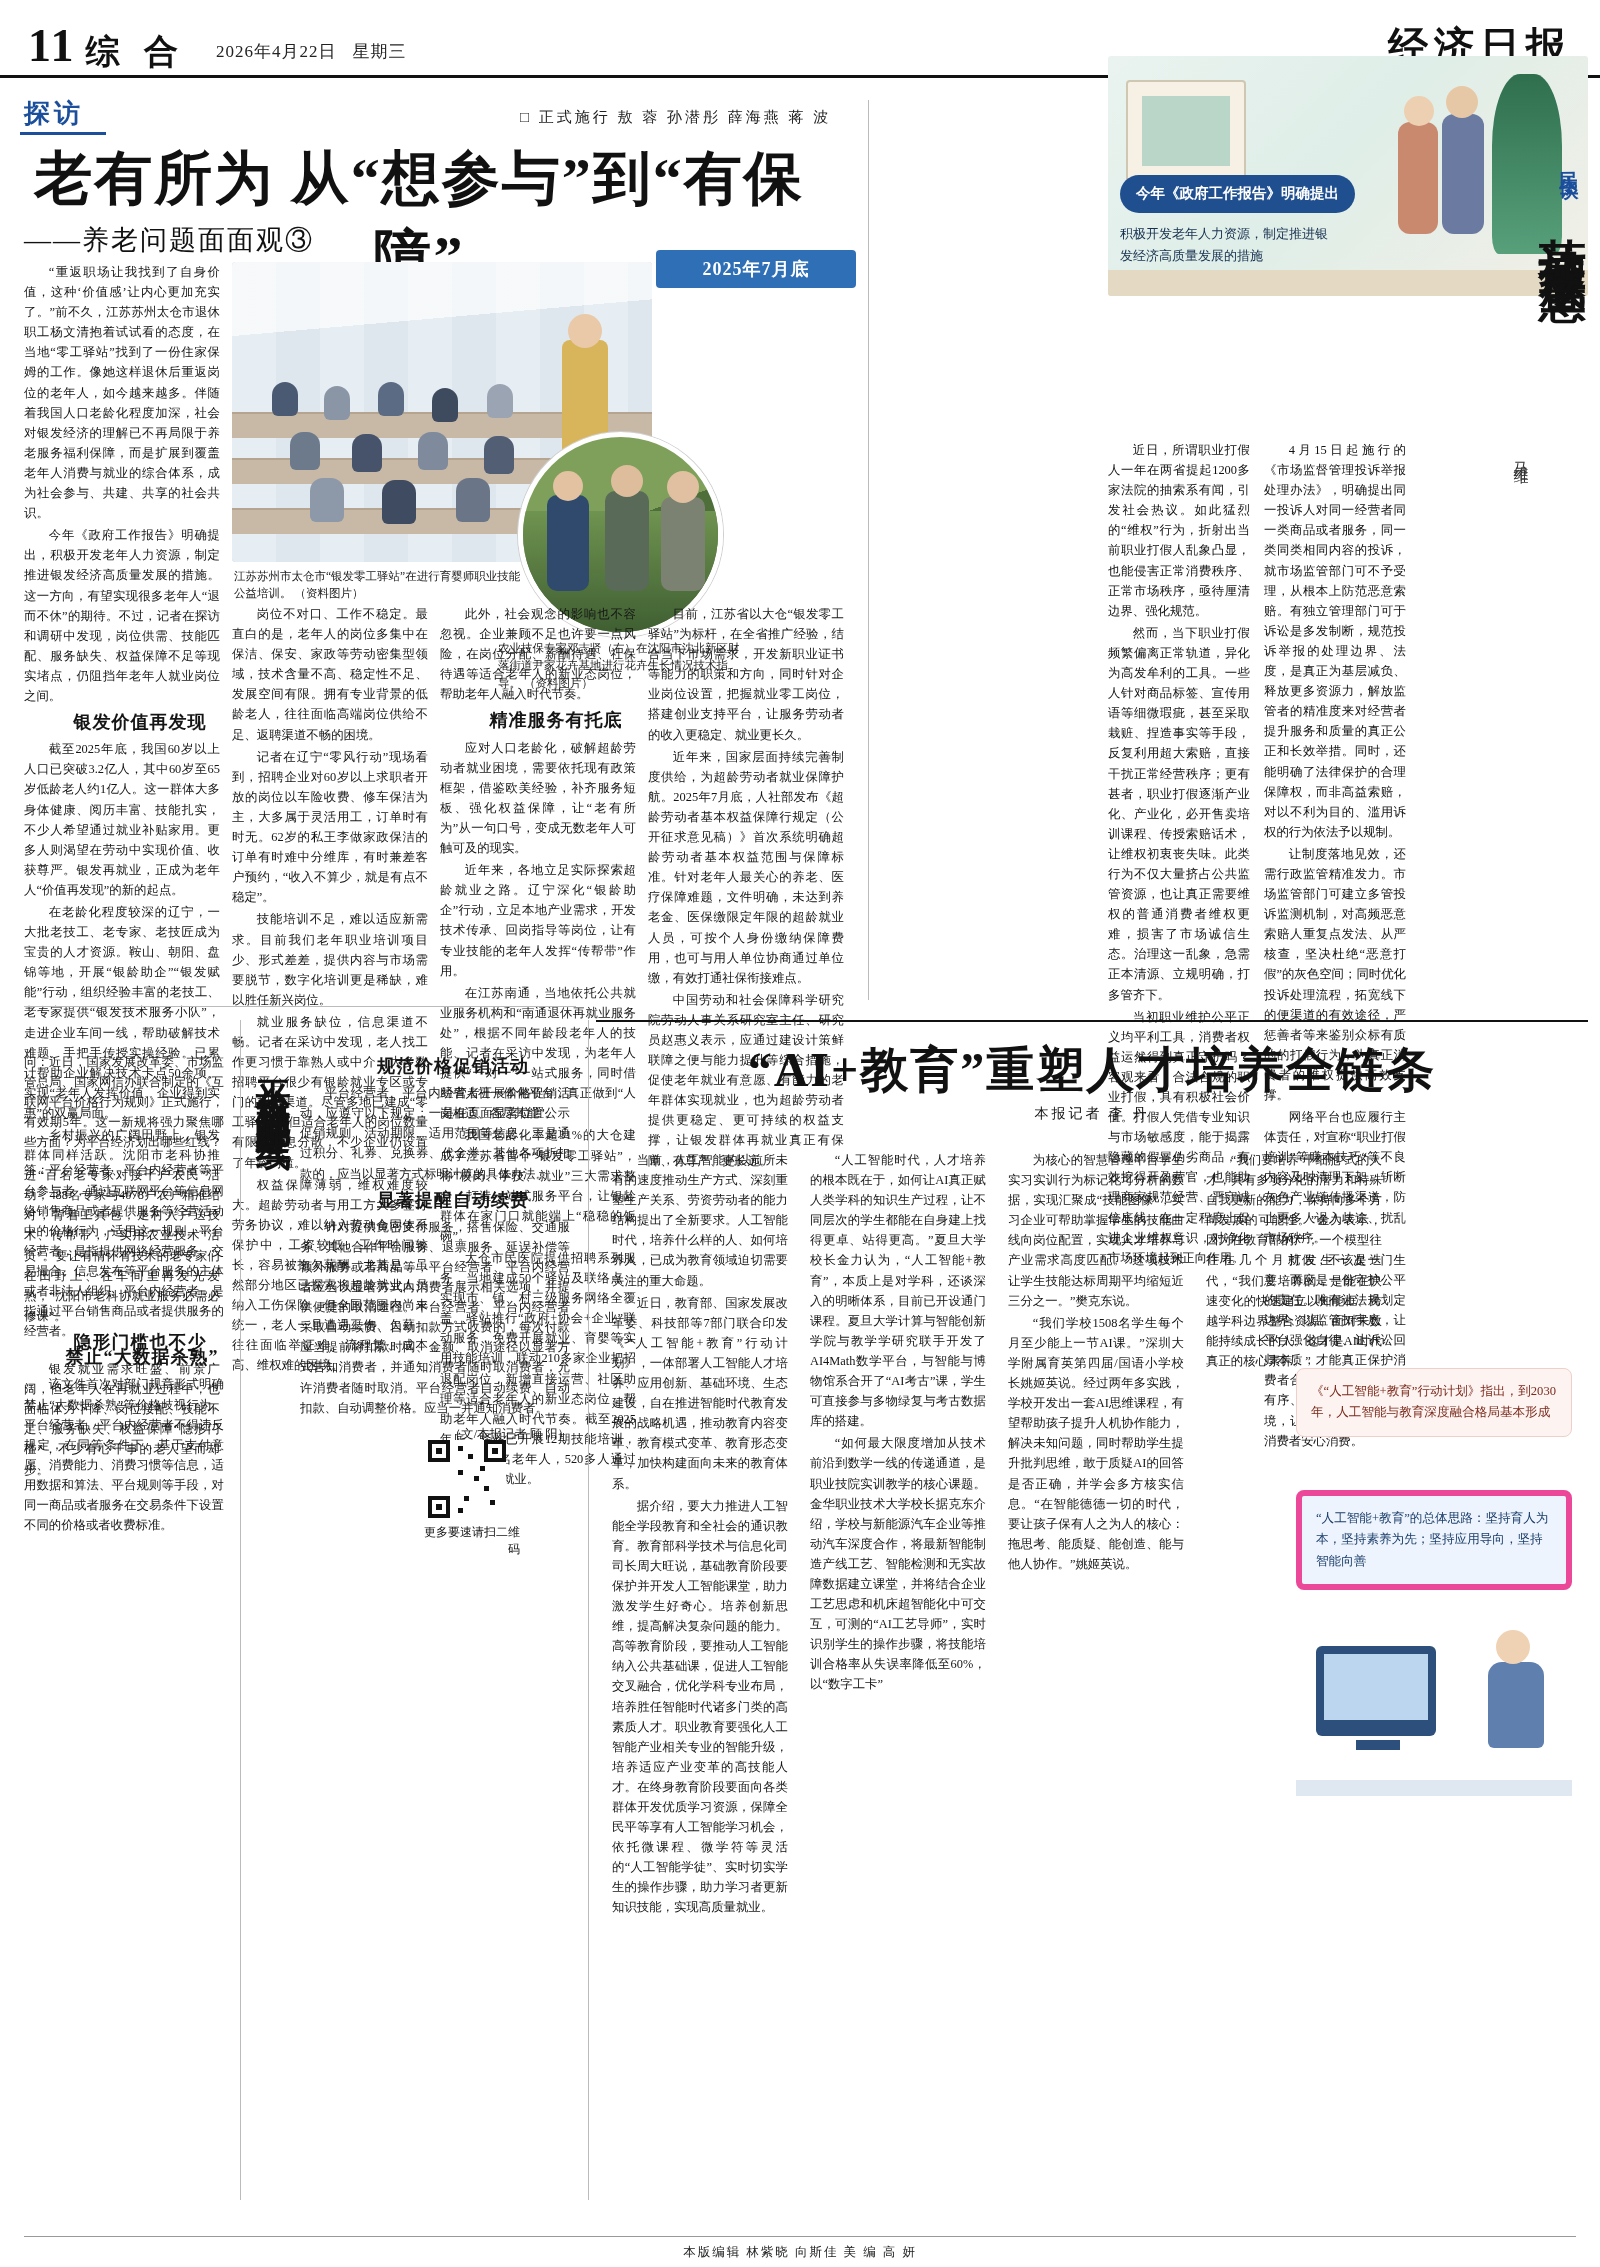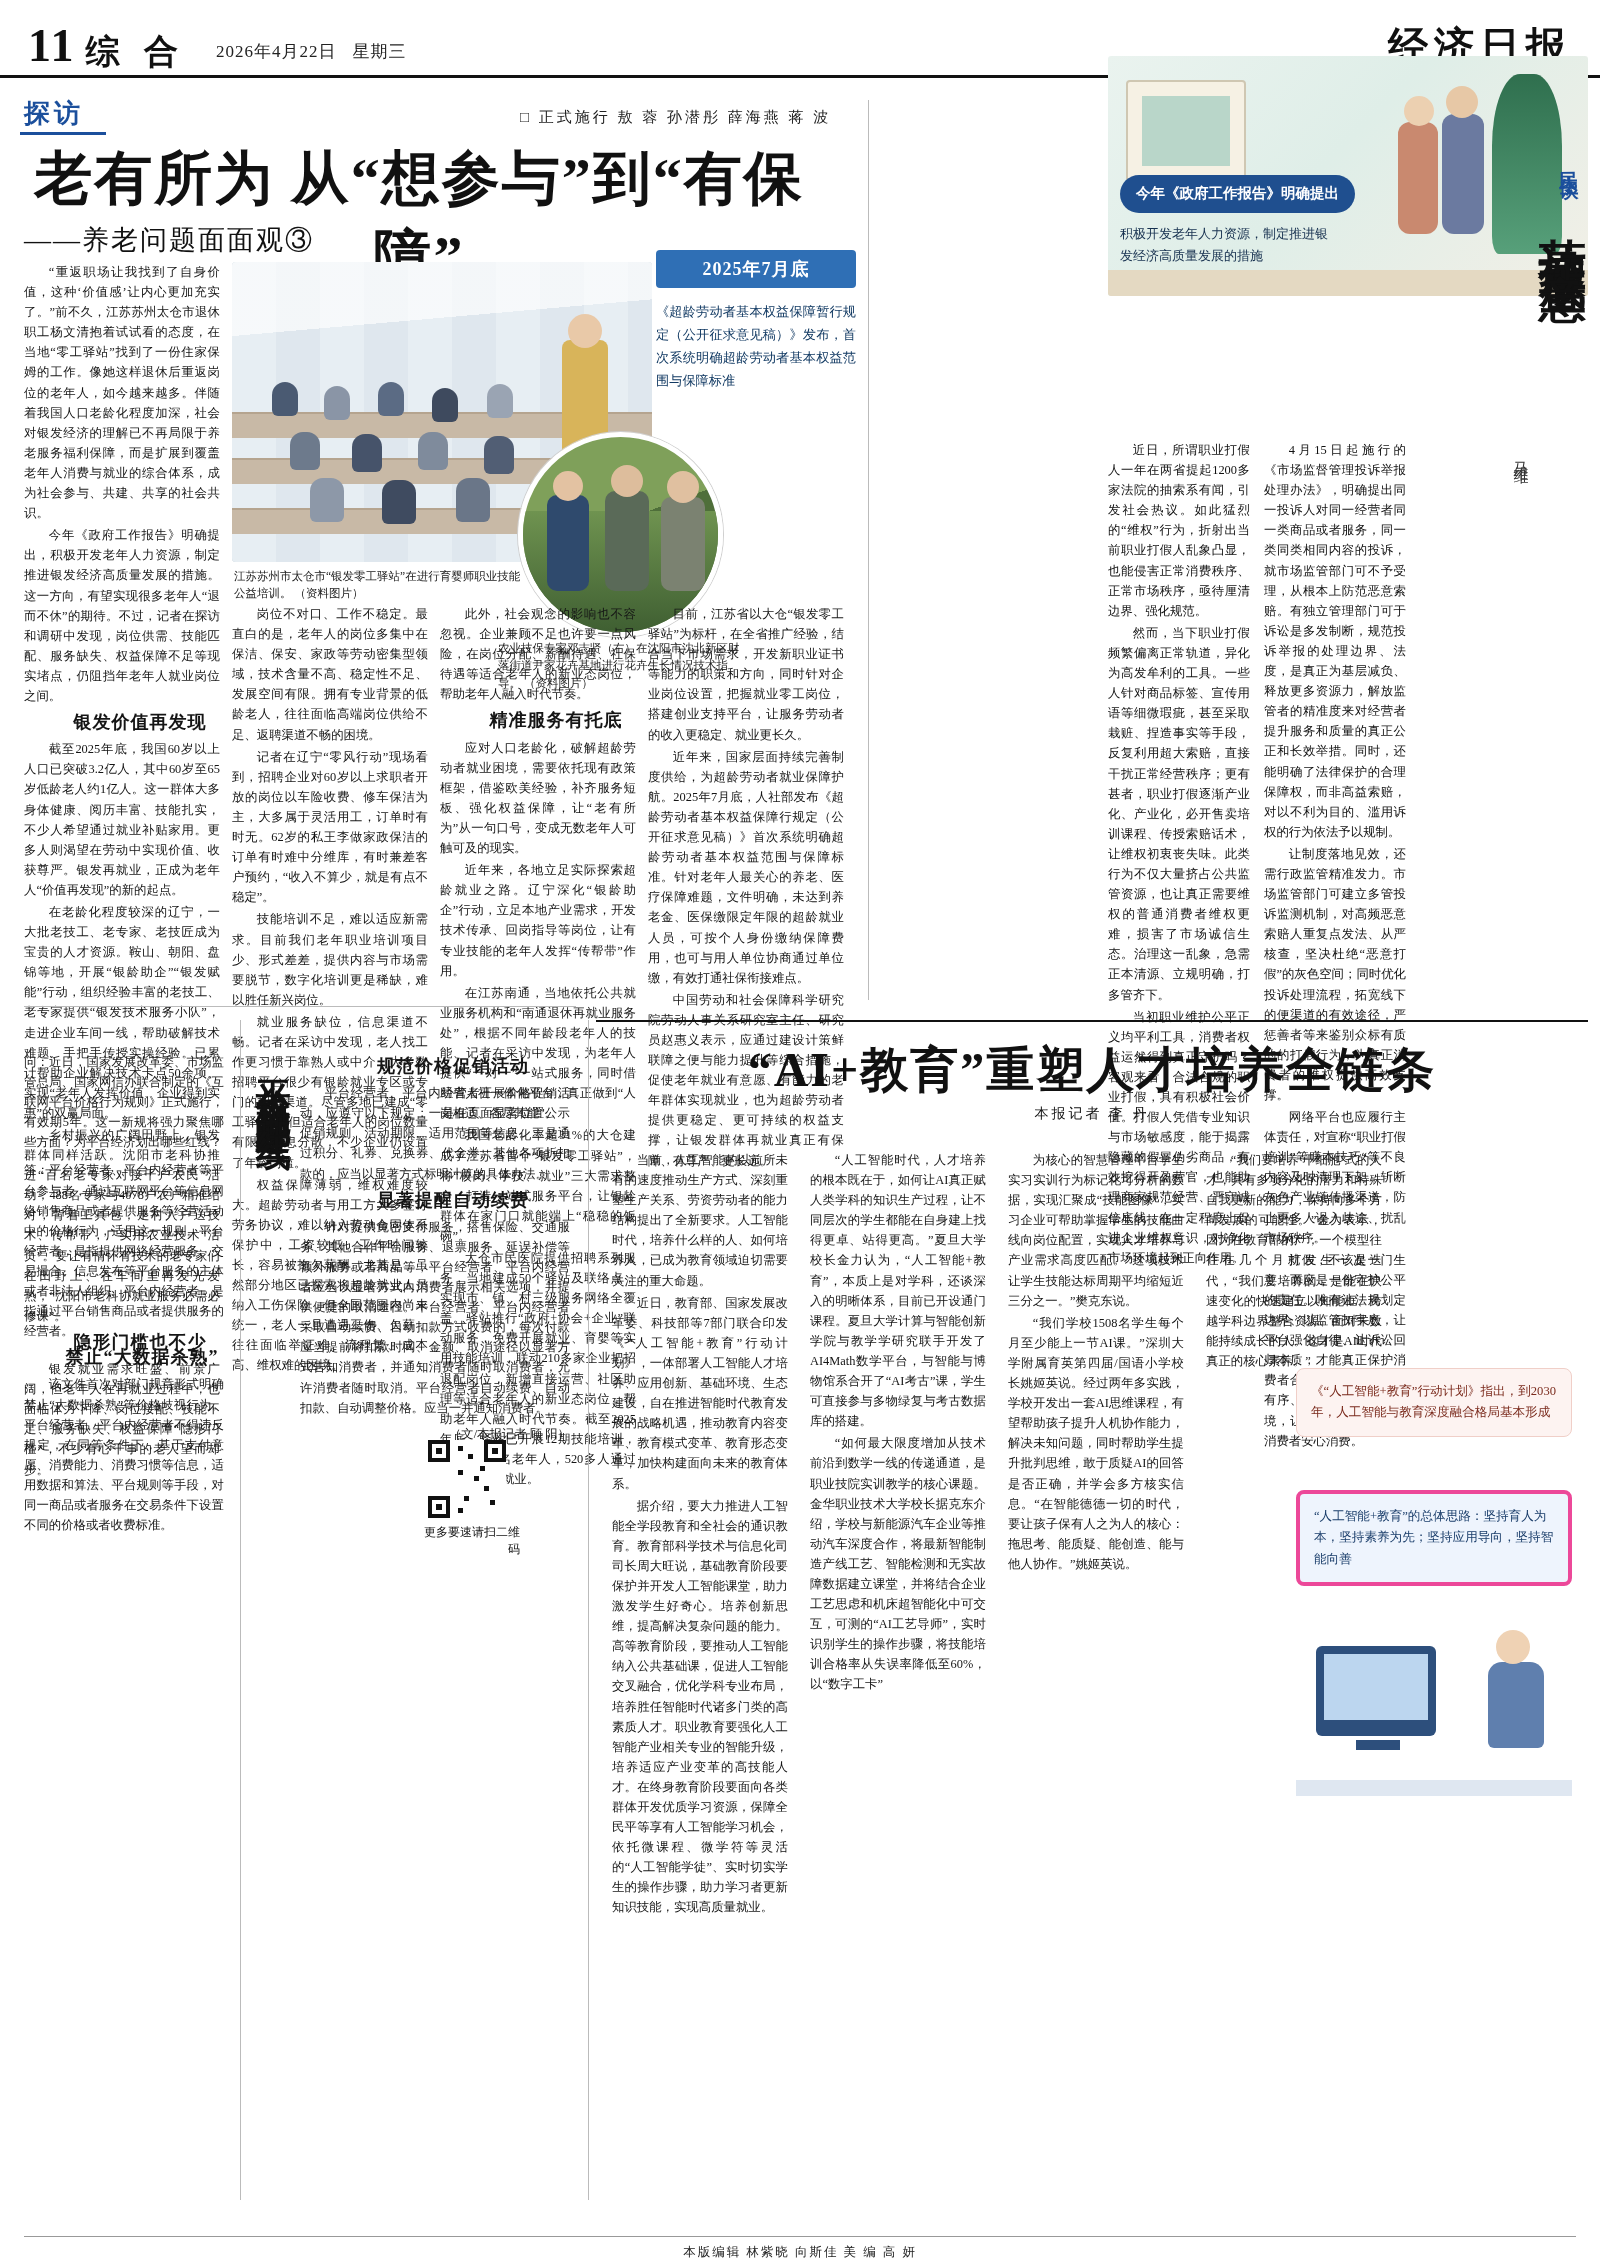--- a/index.html
+++ b/index.html
@@ -197,21 +197,21 @@
   .qr { position:absolute; left:428px; top:1440px; width:78px; height:78px; background:#fff;}
   .qr .cell { position:absolute; background:#111; }
   .qr-cap { position:absolute; left:420px; top:1524px; font-size:12px; width:100px; text-align:right;}
 
   
   .aibox {
     position:absolute; border-radius:8px; padding:12px 14px;
     font-size:12.6px; line-height:1.7;
   }
   #aibox1 { left:1296px; top:1368px; width:276px; background:#fdf3f1; border:1px solid #f0cfc8; color:#7a2a1c;}
-  #aibox2 { left:1296px; top:1490px; width:276px; background:#eef4fd; border:4px solid #ec4899; color:#1b3e6b;}
+  #aibox2 { left:1296px; top:1490px; width:276px; background:#eef4fd; border:6px solid #ec4899; color:#1b3e6b;}
   .aifig {
     position:absolute; left:1296px; top:1616px; width:276px; height:180px;
     overflow:hidden;
   }
 </style>
 </head>
 <body>
 
 <div class="page">
 
@@ -268,21 +268,20 @@
     <div style="position:absolute; left:30px; top:34px; width:30px; height:30px; background:#e3c2a2; border-radius:50%;"></div>
     <div style="position:absolute; left:82px; top:54px; width:44px; height:100px; background:#5a6a58; border-radius:10px;"></div>
     <div style="position:absolute; left:88px; top:28px; width:32px; height:32px; background:#ddbd9c; border-radius:50%;"></div>
     <div style="position:absolute; left:138px; top:60px; width:44px; height:94px; background:#7b8271; border-radius:10px;"></div>
     <div style="position:absolute; left:144px; top:34px; width:32px; height:32px; background:#e0c0a0; border-radius:50%;"></div>
   </div>
   <div class="cap" style="left:498px; top:640px; width:246px;">农业技保专家邓志贤（右）在沈阳市沈北新区财落街道尹家花卉基地进行花卉生长情况技术指导。    （资料图片）</div>
 
   <div class="infobox">
     <div class="tag">2025年7月底</div>
-    <div class="txt">《超龄劳动者基本权益保障暂行规定（公开征求意见稿）》发布，首次系统明确超龄劳动者基本权益范围与保障标准</div>
   </div>
 
   <div class="col" style="left:232px; top:604px; width:196px;">
     <p>岗位不对口、工作不稳定。最直白的是，老年人的岗位多集中在保洁、保安、家政等劳动密集型领域，技术含量不高、稳定性不足、发展空间有限。拥有专业背景的低龄老人，往往面临高端岗位供给不足、返聘渠道不畅的困境。</p>
     <p>记者在辽宁“零风行动”现场看到，招聘企业对60岁以上求职者开放的岗位以车险收费、修车保洁为主，大多属于灵活用工，订单时有时无。62岁的私王李做家政保洁的订单有时难中分维库，有时兼差客户预约，“收入不算少，就是有点不稳定”。</p>
     <p>技能培训不足，难以适应新需求。目前我们老年职业培训项目少、形式差差，提供内容与市场需要脱节，数字化培训更是稀缺，难以胜任新兴岗位。</p>
     <p>就业服务缺位，信息渠道不畅。记者在采访中发现，老人找工作更习惯于靠熟人或中介，大多数招聘平台很少有银龄就业专区或专门的招聘渠道。尽管多地已建成“零工驿站”，但适合老年人的岗位数量有限、信息分散，不少企业仍设置了年龄门槛。</p>
     <p>权益保障薄弱，维权难度较大。超龄劳动者与用工方大多签订劳务协议，难以纳入劳动合同体系保护中，工资较低、工作时间较长，容易被拖欠薪酬。尤其是，虽然部分地区已探索将超龄就业人员纳入工伤保险，但全国范围内尚未统一，老人一旦遭遇工伤、欠薪，往往面临举证难、流程繁、成本高、维权难的困境。</p>
   </div>
 

